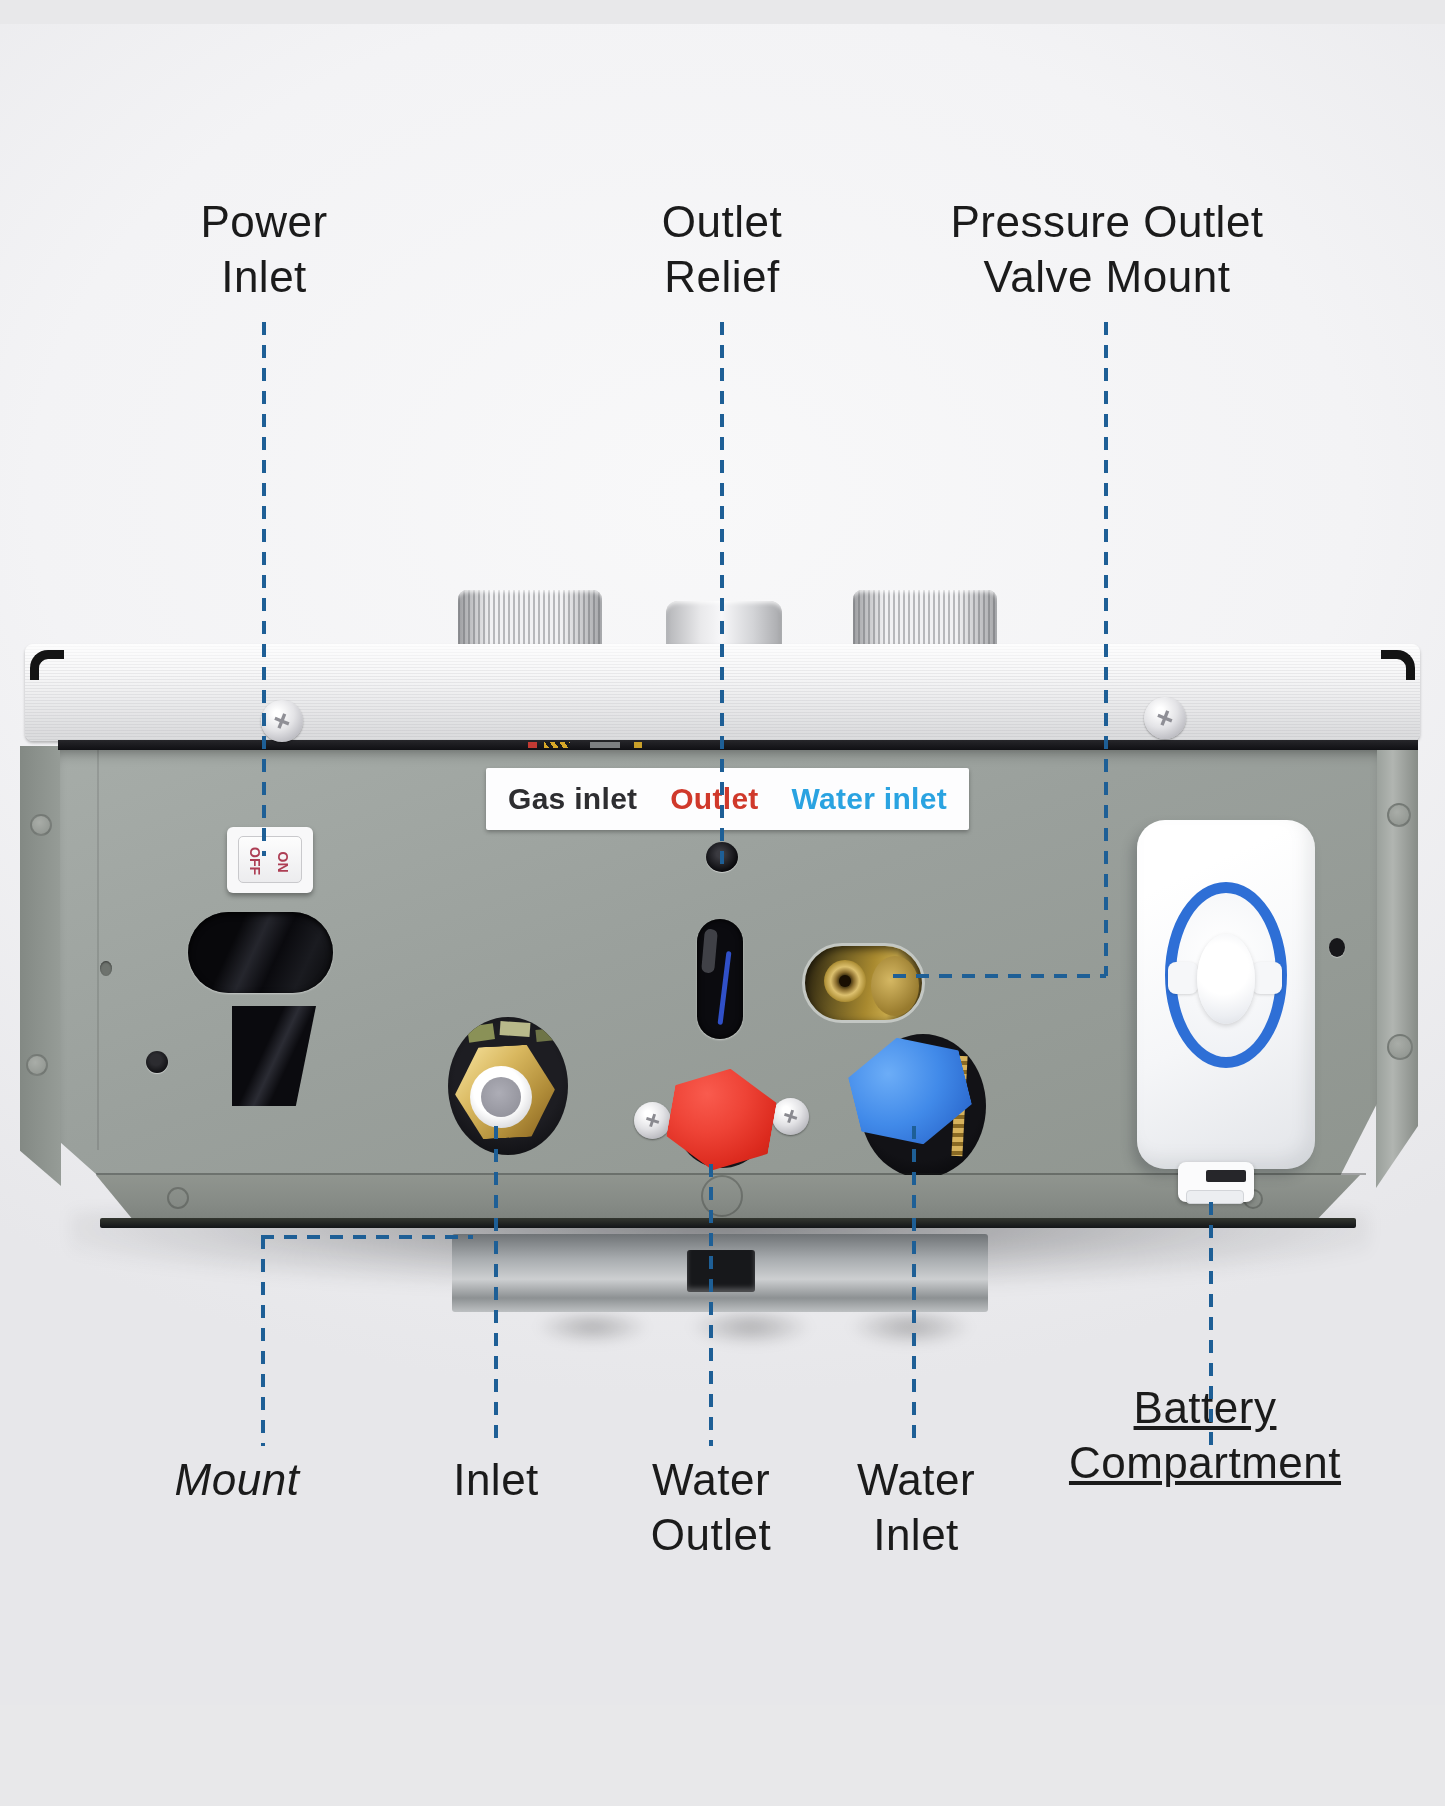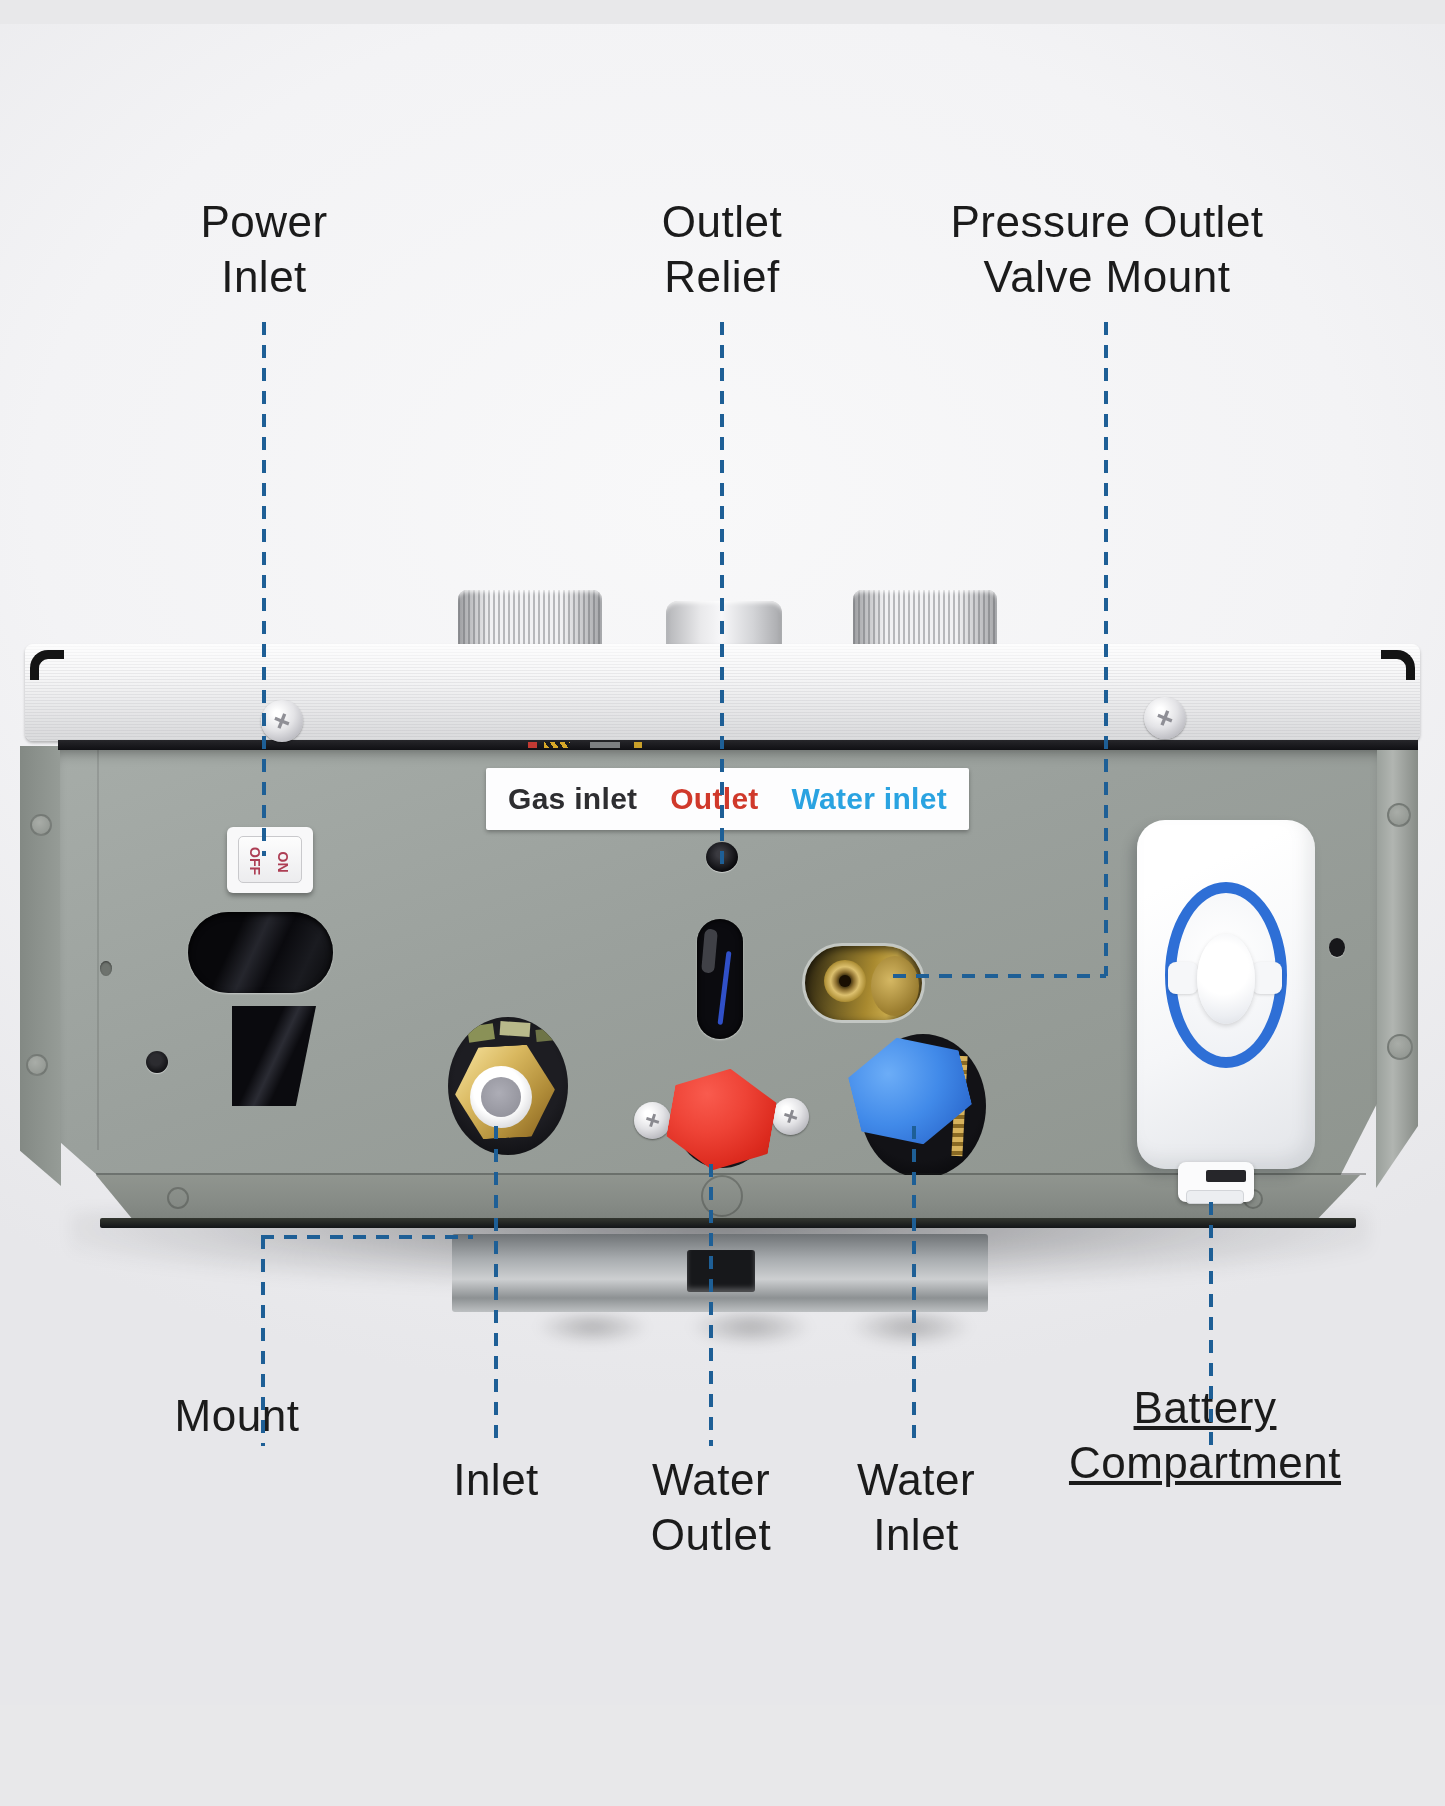--- a/index.html
+++ b/index.html
@@ -11,21 +11,21 @@
     margin-top: 24px;
   }
   .stage *{position:absolute;box-sizing:border-box;}
 
   
   .lbl{font-size:44px;line-height:55px;color:#1b1b1b;text-align:center;letter-spacing:.5px;}
   .lbl div{position:static;}
   #lbl-power{left:104px;top:170px;width:320px;}
   #lbl-pilot{left:562px;top:170px;width:320px;}
   #lbl-prv{left:917px;top:170px;width:380px;}
-  #lbl-mount{left:87px;top:1364px;width:300px;}
+  #lbl-mount{left:87px;top:1428px;width:300px;font-style:italic;}
   #lbl-gas{left:346px;top:1428px;width:300px;}
   #lbl-woutlet{left:561px;top:1428px;width:300px;}
   #lbl-winlet{left:766px;top:1428px;width:300px;}
   #lbl-batt{left:1000px;top:1356px;width:410px;text-decoration:underline;}
 
   
   .vdash{width:4px;background:repeating-linear-gradient(180deg,#1e5f96 0 13px,transparent 13px 23px);z-index:60;}
   .hdash{height:4px;background:repeating-linear-gradient(90deg,#1e5f96 0 13px,transparent 13px 23px);z-index:60;}
   #ld-power{left:262px;top:298px;height:534px;}
   #ld-pilot{left:720px;top:298px;height:542px;}

